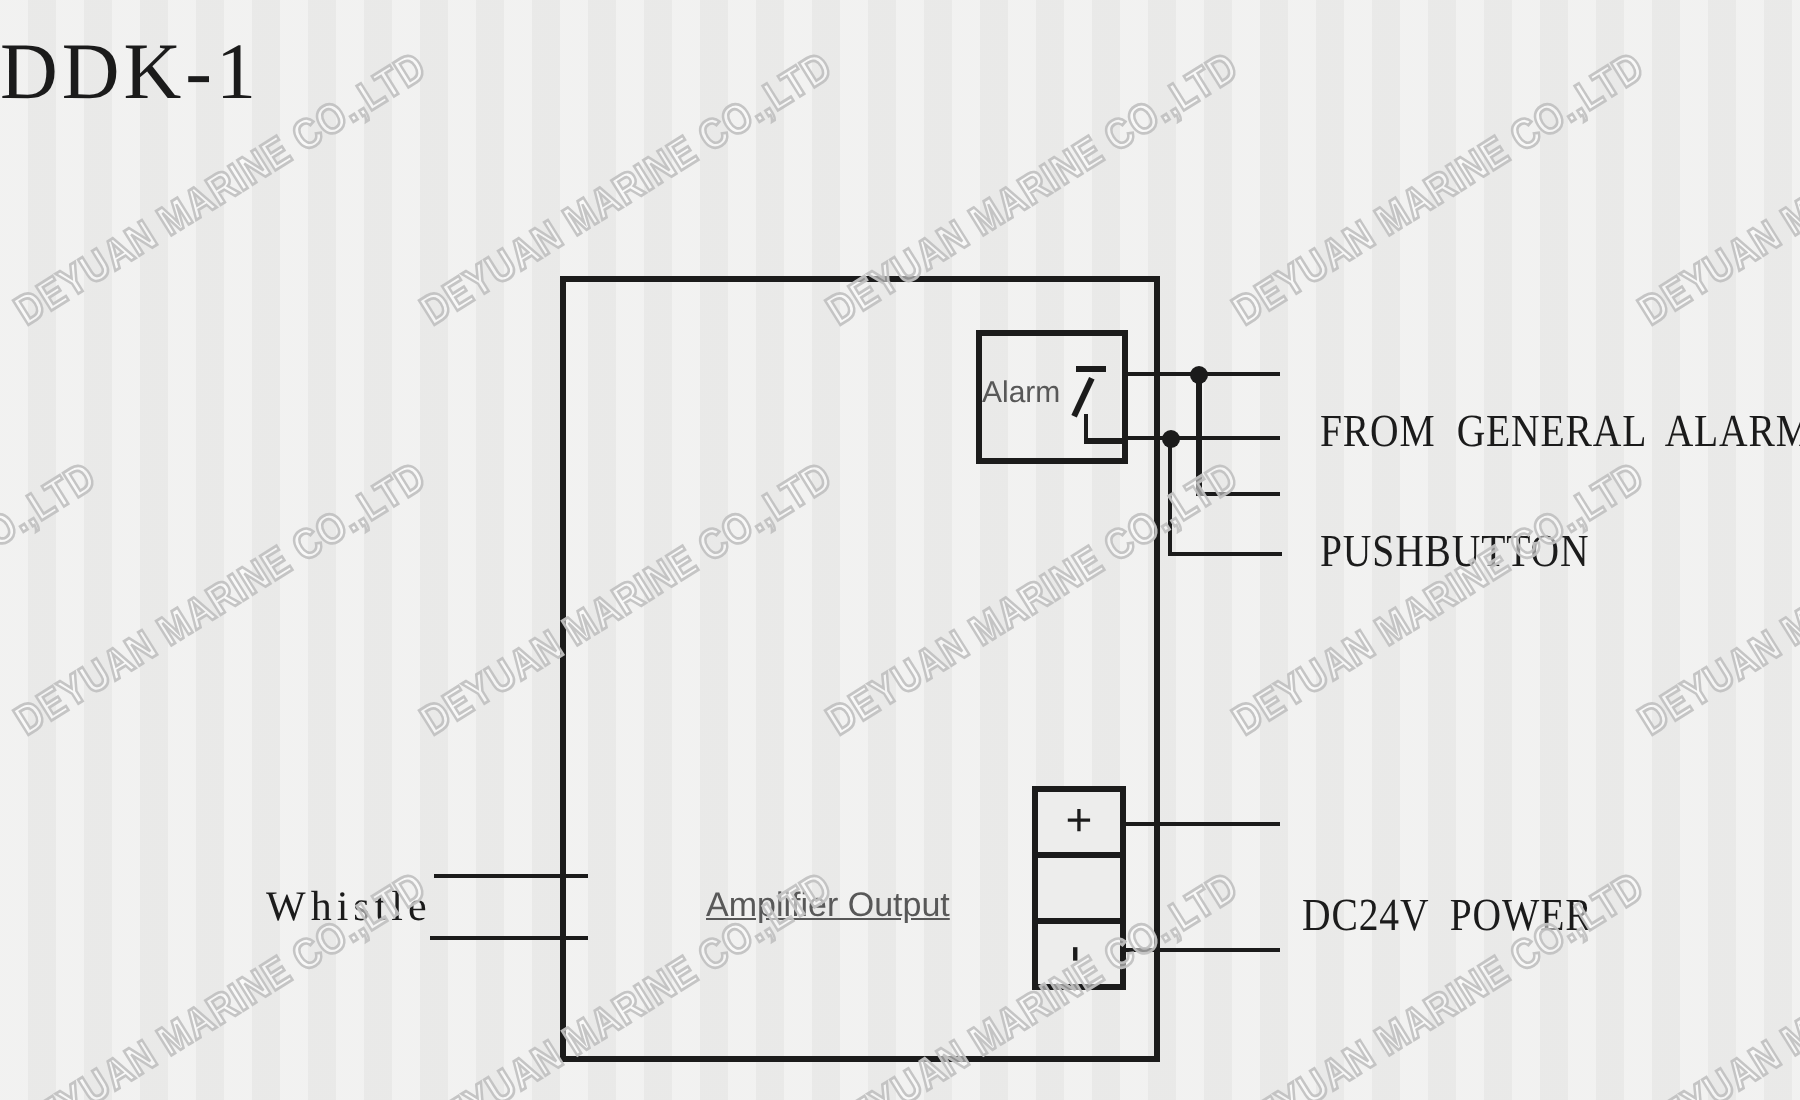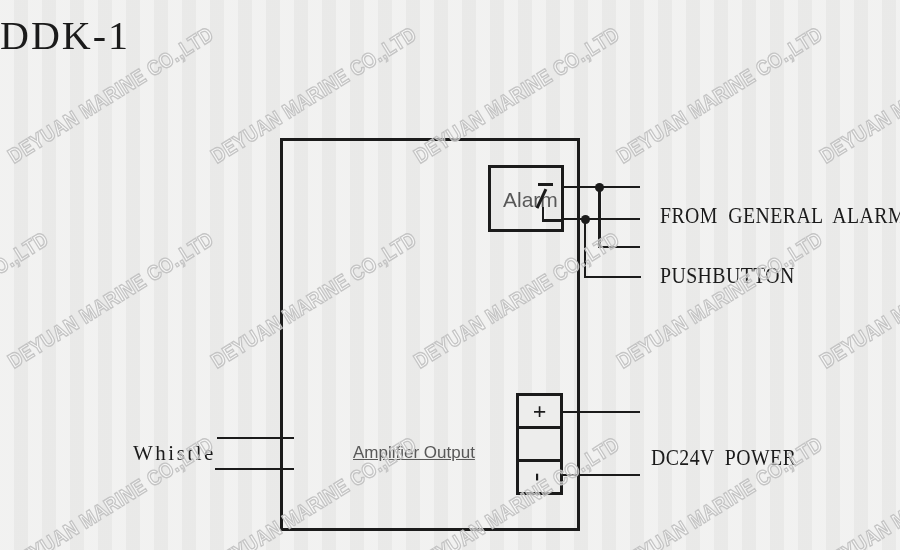--- a/index.html
+++ b/index.html
@@ -37,21 +37,21 @@
     font-weight:bold;font-size:24px;}
   .tdiv{height:3px;background:#1b1b1b;flex:0 0 auto;}
   .rot90{display:inline-block;transform:rotate(90deg);font-size:26px;}
   
   .lbl{position:absolute;font-size:23px;letter-spacing:.5px;word-spacing:6px;
     white-space:nowrap;}
   .cond{transform:scaleX(.86);transform-origin:0 50%;}
   .whistle-lbl{position:absolute;font-size:21px;letter-spacing:2.5px;}
   .gray-sans{font-family:"Liberation Sans","DejaVu Sans",sans-serif;color:#585858;}
   .amp-lbl{position:absolute;font-size:17px;}
-  .alarm-lbl{position:absolute;left:12px;top:20px;font-size:21px;}
+  .alarm-lbl{position:absolute;left:0;top:20px;font-size:15px;}
   .sw{position:absolute;background:#1b1b1b;}
 </style>
 </head>
 <body>
 
 <div class="canvas">
 
   <div class="title">DDK-1</div>
 
   <div class="box" style="left:280px;top:138px;width:300px;height:393px;"></div>

